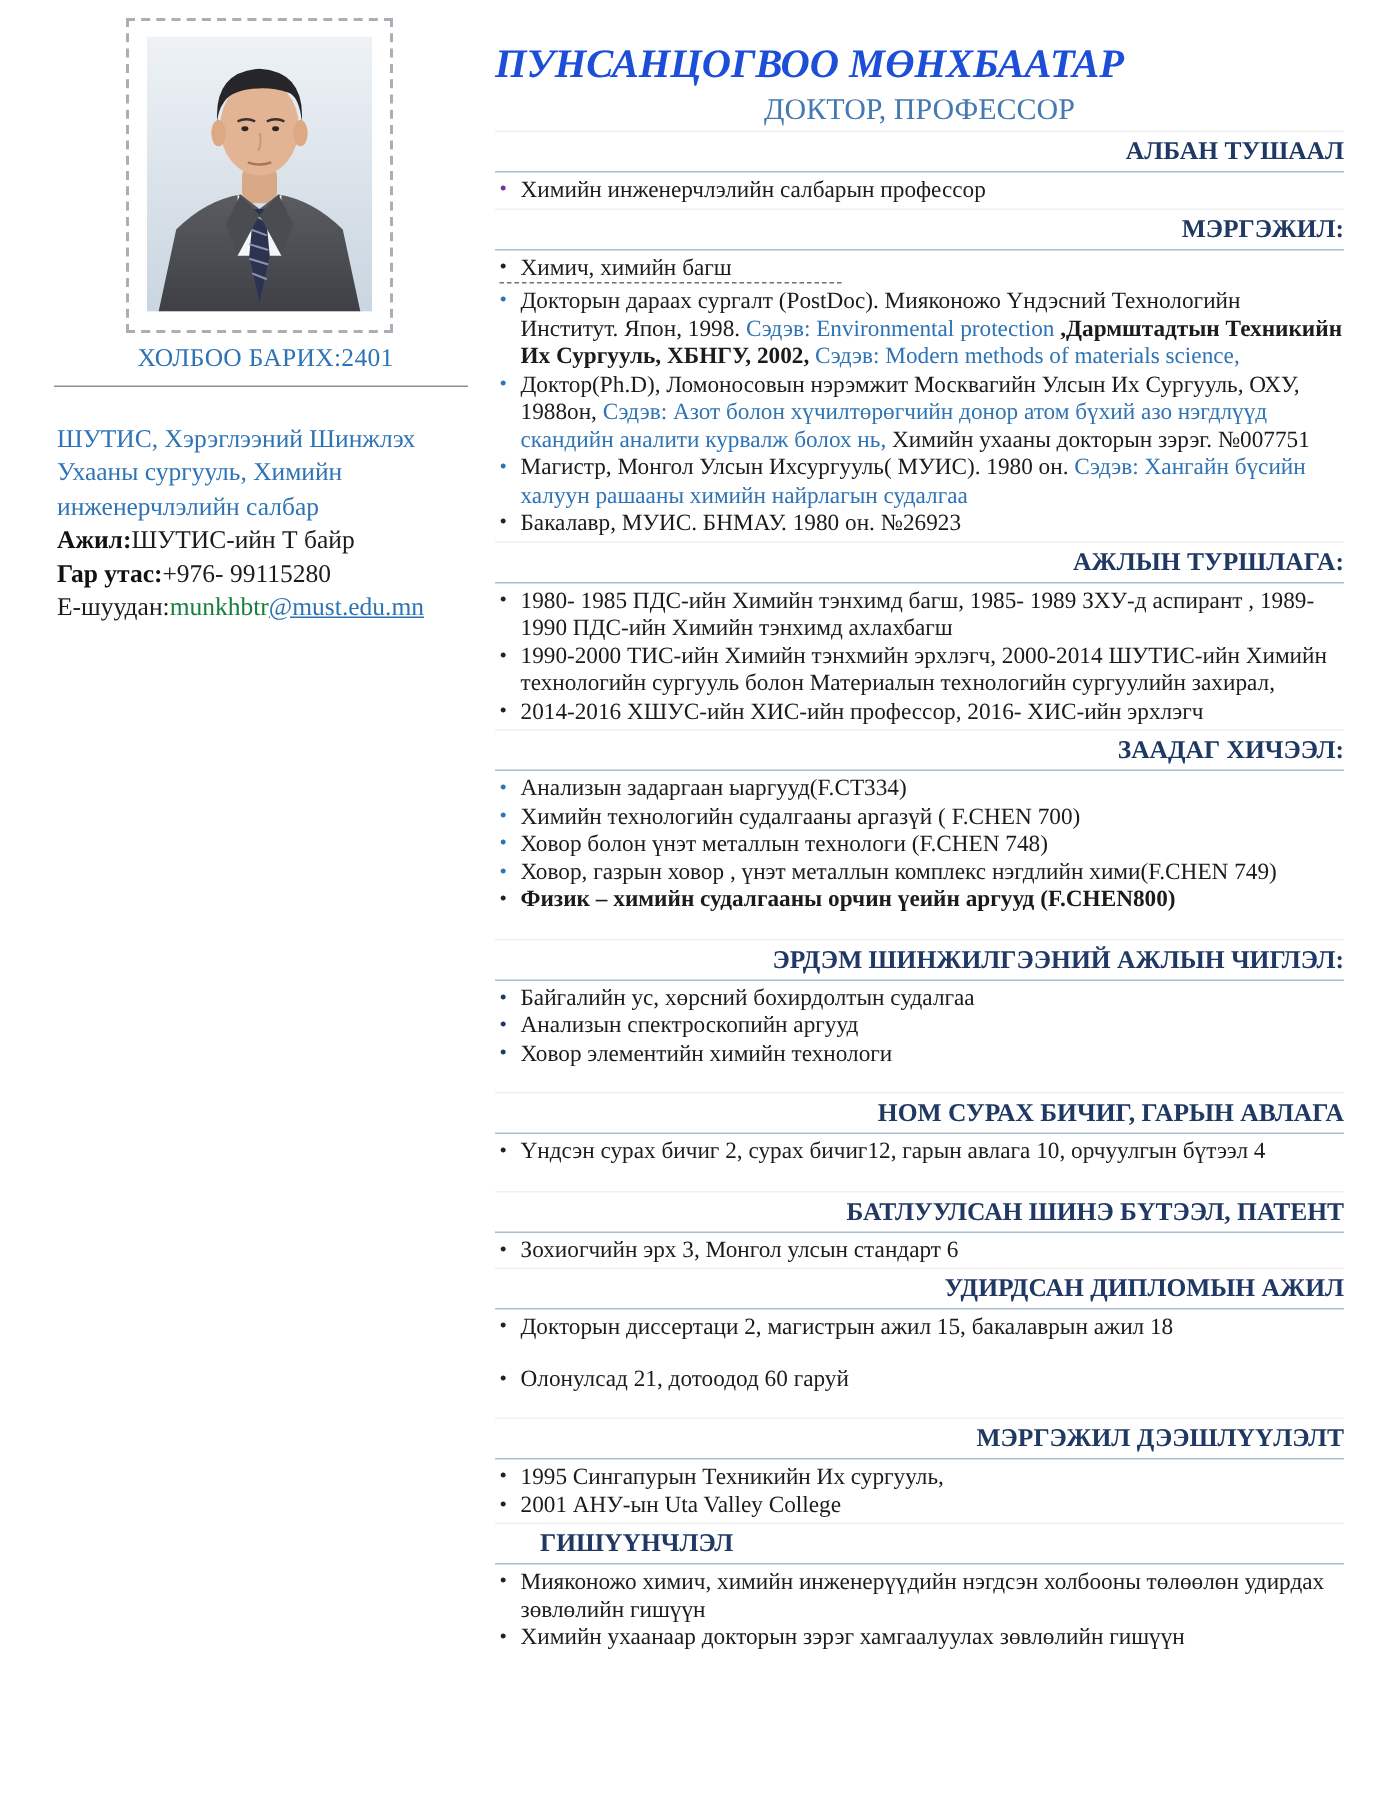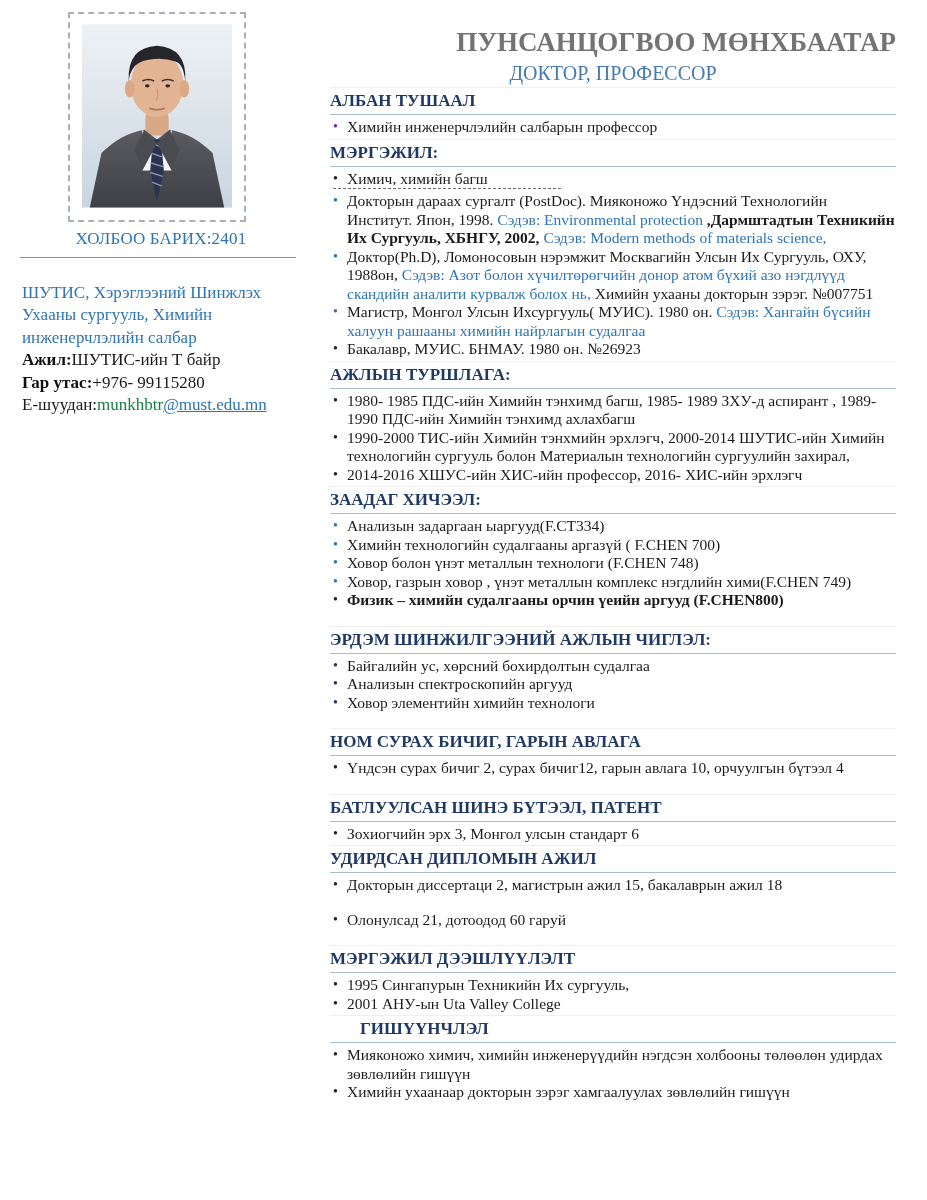--- a/index.html
+++ b/index.html
@@ -1,47 +1,47 @@
 <!DOCTYPE html>
 <html><head>
 <meta charset="utf-8">
 <style>
   * { box-sizing: border-box; margin: 0; padding: 0; }
   html, body { width: 927px; height: 1200px; background: #ffffff; overflow: hidden; }
   body { font-family: "Liberation Serif", "DejaVu Serif", serif; color: #1b1b1b; position: relative; }
 
   
-  .sidebar { position: absolute; left: 20px; top: 12px; width: 290px; }
+  .sidebar { position: absolute; left: 36px; top: 12px; width: 290px; }
   .photo-frame {
     width: 178px; height: 210px; margin-left: 48px;
     border: 2px dashed #a9afb6; background: #ffffff;
     display: flex; align-items: flex-end; justify-content: center;
     padding: 10px 12px 10px 12px;
   }
   .photo-frame svg { display: block; }
   .contact-label {
     width: 210px; margin: 7px 0 0 36px; text-align: center;
     font-size: 17px; color: #2E74B5; letter-spacing: .2px;
   }
   .side-divider { border: none; border-top: 1px solid #8f8f8f; width: 276px; margin: 8px 0 0 0; }
   .contact-block { margin: 24px 0 0 2px; width: 262px; font-size: 17px; line-height: 22.4px; }
   .org-text { color: #2E74B5; width: 252px; }
   .contact-line .lbl { font-weight: bold; color: #111; text-align: right; }
   .email-user { color: #15803d; }
   .email-domain { color: #2E74B5; text-decoration: underline; }
 
   
   .main { position: absolute; left: 330px; top: 26px; width: 566px; }
-  .person-name { text-align: right; font-size: 27px; font-weight: bold; color: #737373; line-height: 32px; }
+  .person-name { text-align: left; font-size: 27px; font-weight: bold; color: #1d4ed8; line-height: 32px; font-style: italic; }
   .person-title { text-align: center; font-size: 20px; color: #4579AF; line-height: 24px; margin-top: 3px; }
 
   .section { margin-top: 2px; }
   .section.lg { margin-top: 16px; }
   .sec-head {
-    text-align: left; font-weight: bold; font-size: 17px; color: #1F3864;
+    text-align: right; font-weight: bold; font-size: 17px; color: #1F3864;
     line-height: 21px; padding: 2px 0 3px;
     border-bottom: 1px solid #A8BDCD; border-top: 1px solid #efefef;
   }
   .sec-head.left { text-align: left; padding-left: 30px; }
   .items { list-style: none; margin-top: 3px; font-size: 15.5px; line-height: 18.5px; }
   .items li { display: flex; }
   .blt { flex: 0 0 17px; width: 17px; padding-left: 3px; font-size: 14px; }
   .txt { flex: 1; }
   .blue { color: #2E74B5; }
   .b { font-weight: bold; }

